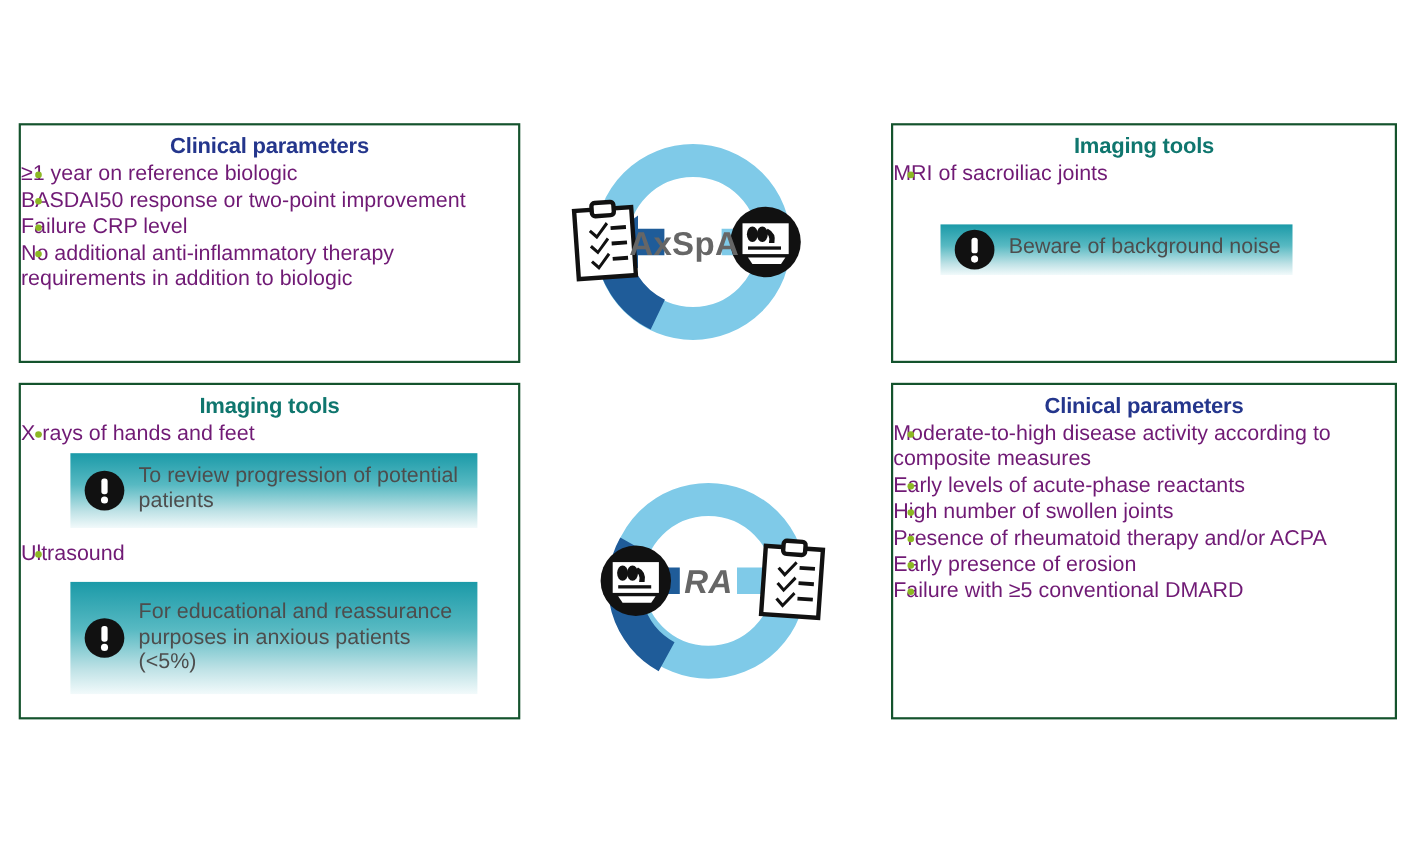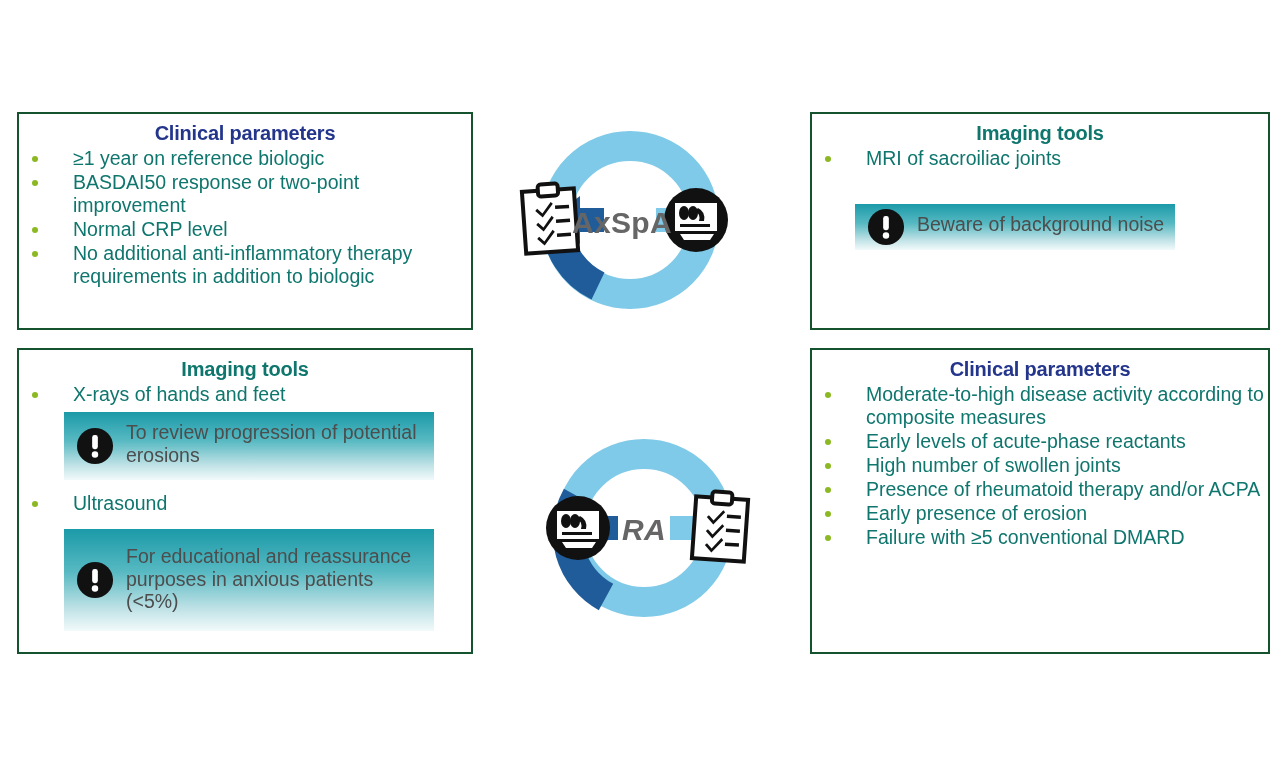--- a/index.html
+++ b/index.html
@@ -41,24 +41,23 @@
   .heading-imaging  { color: #0f766e; }
 
   
   ul.bullets {
     list-style: none;
     margin: 0;
     padding: 0;
   }
   ul.bullets > li {
     position: relative;
-    color: #0f766e;
+    color: #701a75;
     font-size: 19.5px;
     line-height: 1.18;
-    padding-left: 54px;
     margin: 0 0 1px 0;
   }
   ul.bullets > li::before {
     content: "";
     position: absolute;
     left: 13px;
     top: 9px;
     width: 6px;
     height: 6px;
     border-radius: 50%;
@@ -109,21 +108,21 @@
   #label-ra    { left: 0; right: 0; text-align: center; top: 85px; }
 </style>
 </head>
 <body>
 
 <div class="panel" id="panel-axspa-clinical">
   <div class="panel-heading heading-clinical">Clinical parameters</div>
   <ul class="bullets">
     <li>≥1 year on reference biologic</li>
     <li>BASDAI50 response or two-point improvement</li>
-    <li>Normal CRP level</li>
+    <li>Failure CRP level</li>
     <li>No additional anti-inflammatory therapy requirements in addition to biologic</li>
   </ul>
 </div>
 
 <div class="panel" id="panel-axspa-imaging">
   <div class="panel-heading heading-imaging">Imaging tools</div>
   <ul class="bullets">
     <li>MRI of sacroiliac joints</li>
   </ul>
   <div class="callout callout-right" style="margin-top:34px;">
@@ -140,21 +139,21 @@
   <div class="panel-heading heading-imaging">Imaging tools</div>
   <ul class="bullets">
     <li>X-rays of hands and feet</li>
   </ul>
   <div class="callout callout-wide">
     <svg class="warn-icon" viewBox="0 0 40 40">
       <circle cx="20" cy="20" r="19" fill="#111111"></circle>
       <rect x="17" y="8.5" width="6" height="15" rx="2.6" fill="#ffffff"></rect>
       <circle cx="20" cy="29" r="3.4" fill="#ffffff"></circle>
     </svg>
-    <span>To review progression of potential erosions</span>
+    <span>To review progression of potential patients</span>
   </div>
   <ul class="bullets" style="margin-top:12px;">
     <li>Ultrasound</li>
   </ul>
   <div class="callout callout-wide" style="margin-top:14px;padding-top:16px;padding-bottom:18px;">
     <svg class="warn-icon" viewBox="0 0 40 40">
       <circle cx="20" cy="20" r="19" fill="#111111"></circle>
       <rect x="17" y="8.5" width="6" height="15" rx="2.6" fill="#ffffff"></rect>
       <circle cx="20" cy="29" r="3.4" fill="#ffffff"></circle>
     </svg>

